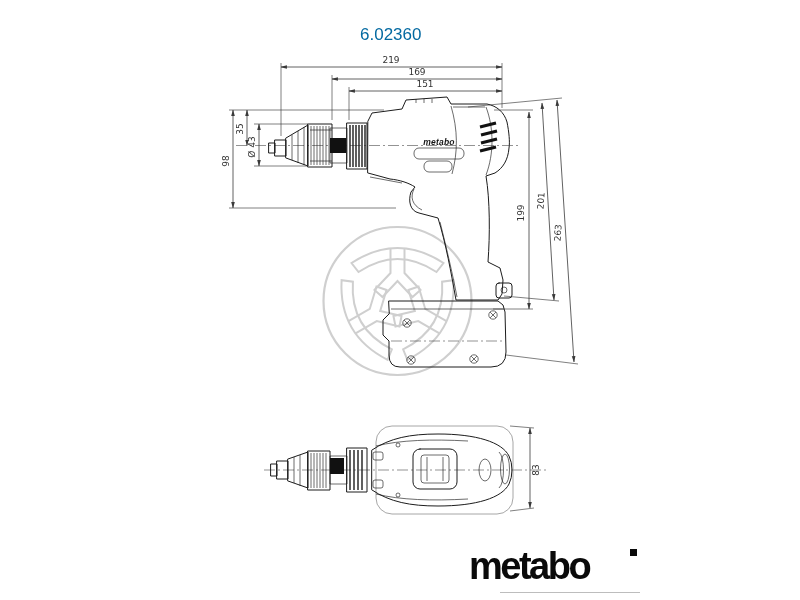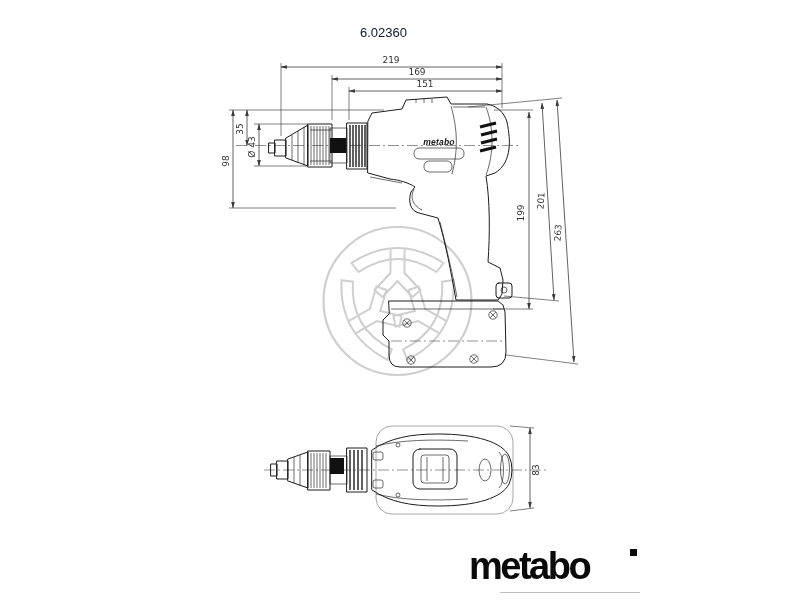--- a/index.html
+++ b/index.html
@@ -1,19 +1,19 @@
 <!DOCTYPE html>
 <html><head>
 <meta charset="utf-8">
 <style>
   html,body{margin:0;padding:0;background:#fff;}
   .page{position:relative;width:800px;height:600px;background:#ffffff;overflow:hidden;
         font-family:"Liberation Sans",sans-serif;}
   .title{position:absolute;left:224px;top:20px;font-size:20px;color:#161616;letter-spacing:.3px;}
-  .artno{position:absolute;left:360px;top:25px;font-size:13px;color:#0f172a;}
+  .artno{position:absolute;left:360px;top:25px;font-size:17px;color:#0369a1;}
   .brand{position:absolute;left:469px;top:547px;font-size:38px;line-height:1;
          font-weight:bold;letter-spacing:-2.5px;color:#0a0a0a;}
   .brand .sq{position:absolute;left:161px;top:2px;width:7px;height:7px;background:#0a0a0a;}
   .brand-underline{position:absolute;left:500px;top:592px;width:140px;height:1px;background:#bdbdbd;}
   svg{position:absolute;left:0;top:0;}
   .ln {stroke:#1c1c1c;stroke-width:1;fill:none;stroke-linejoin:round;stroke-linecap:round;}
   .ln2{stroke:#1c1c1c;stroke-width:.65;fill:none;stroke-linejoin:round;}
   .lnh{stroke:#1c1c1c;stroke-width:1.4;fill:none;}
   .blk{fill:#111;stroke:none;}
   .dim{stroke:#3a3a3a;stroke-width:.8;fill:none;}

